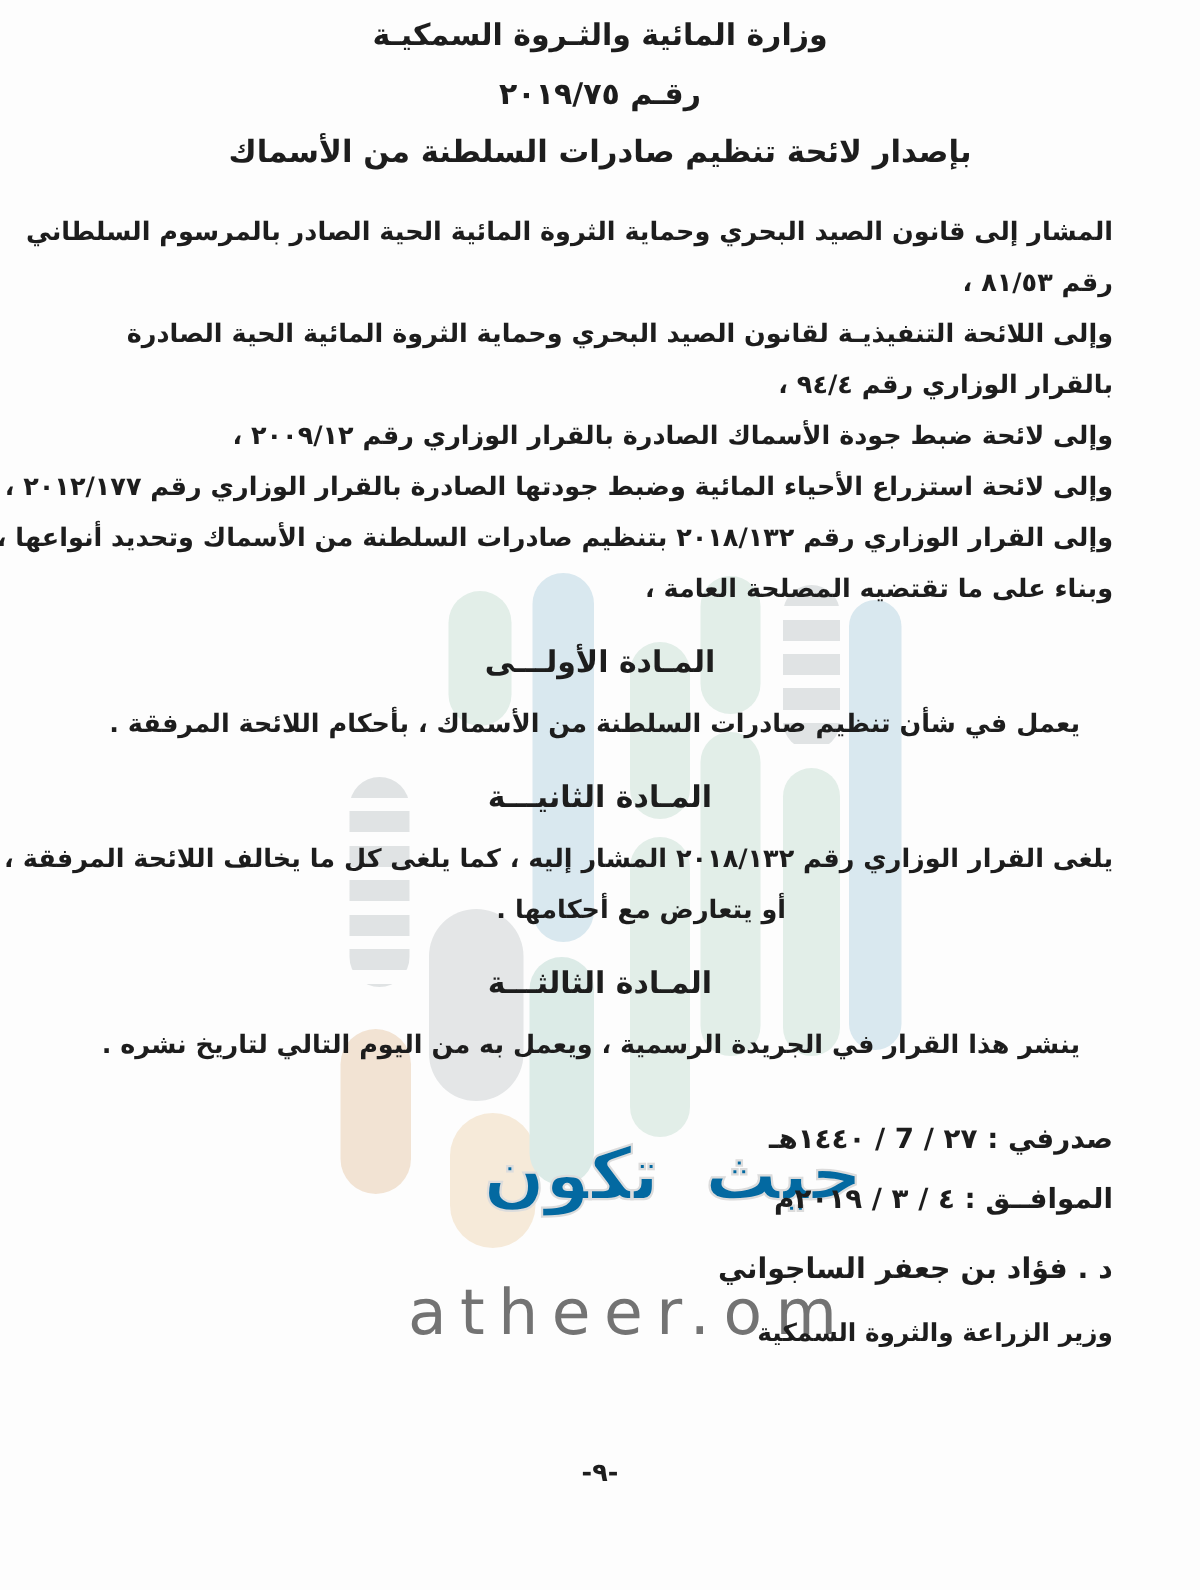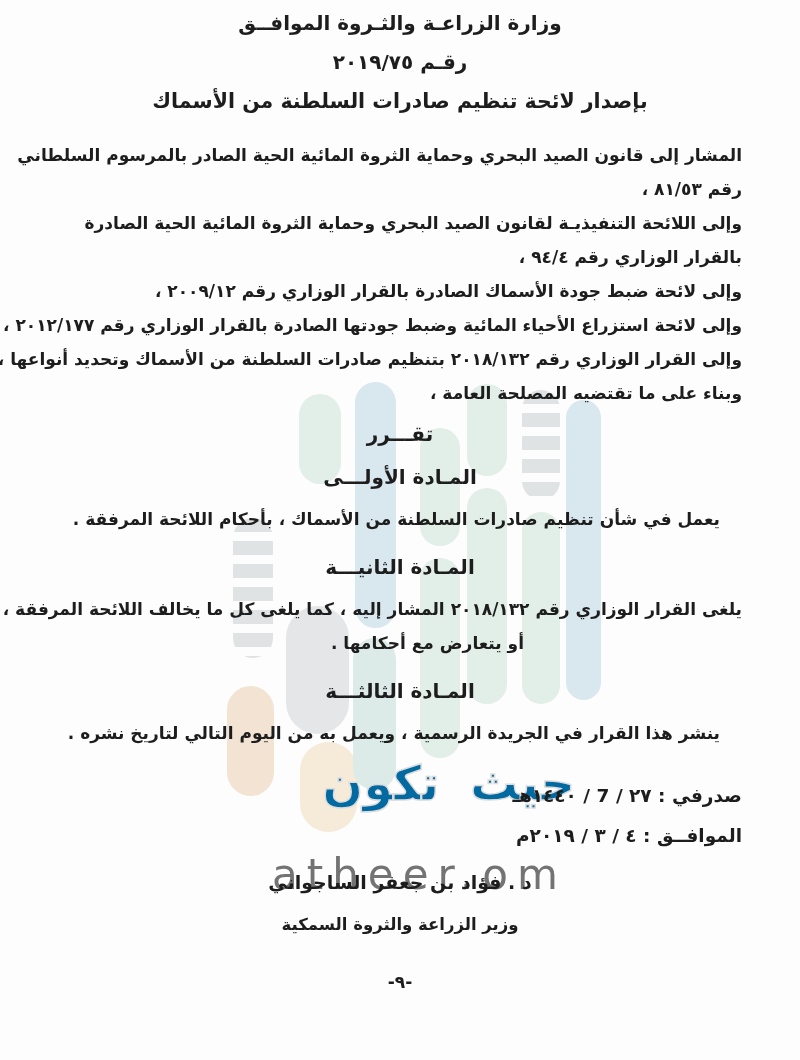--- a/index.html
+++ b/index.html
@@ -68,21 +68,21 @@
   }
   .decree-word { font-size: 20px; margin: 12px 0 0 0; }
   .article-heading { font-size: 20px; margin: 19px 0 0 0; }
   .article-body { margin-top: 13px; }
   .indent { text-indent: 22px; }
   .hang { margin-right: 218px; }
 
   .dates { margin-top: 26px; }
   .date-line { font-size: 18.5px; line-height: 40px; margin: 0; white-space: nowrap; }
 
-  .signature { margin-top: 12px; text-align: center; }
+  .signature { margin-top: 12px; text-align: right; }
   .sig-name  { font-size: 19px; line-height: 28px; margin: 0 0 17px 0; }
   .sig-title { font-size: 16.5px; line-height: 24px; margin: 0; }
 
   .page-number {
     position: absolute;
     left: 0; right: 0;
     top: 972px;
     text-align: center;
     font-size: 17px;
     z-index: 1;
@@ -107,36 +107,35 @@
     <div class="pill green" style="left:467px; top:488px; width:40px; height:216px;"></div>
     <div class="pill striped" style="left:522px; top:390px; width:38px; height:110px;"></div>
     <div class="pill green" style="left:522px; top:512px; width:38px; height:192px;"></div>
     <div class="pill blue" style="left:566px; top:400px; width:35px; height:300px;"></div>
     <div class="wm-tagline">حيث تكون</div>
     <div class="wm-site">atheer.om</div>
   </div>
 
   <div class="content">
 
-    <p class="hline center">وزارة الزراعـة والثـروة الموافــق</p>
+    <p class="hline center">وزارة المائية والثـروة السمكيـة</p>
     <p class="hline center">رقـم ٢٠١٩/٧٥</p>
     <p class="subject center">بإصدار لائحة تنظيم صادرات السلطنة من الأسماك</p>
 
     <div class="preamble">
       <p class="line">المشار إلى قانون الصيد البحري وحماية الثروة المائية الحية الصادر بالمرسوم السلطاني</p>
       <p class="line">رقم ٨١/٥٣ ،</p>
       <p class="line">وإلى اللائحة التنفيذيـة لقانون الصيد البحري وحماية الثروة المائية الحية الصادرة</p>
       <p class="line">بالقرار الوزاري رقم ٩٤/٤ ،</p>
       <p class="line">وإلى لائحة ضبط جودة الأسماك الصادرة بالقرار الوزاري رقم ٢٠٠٩/١٢ ،</p>
       <p class="line">وإلى لائحة استزراع الأحياء المائية وضبط جودتها الصادرة بالقرار الوزاري رقم ٢٠١٢/١٧٧ ،</p>
       <p class="line">وإلى القرار الوزاري رقم ٢٠١٨/١٣٢ بتنظيم صادرات السلطنة من الأسماك وتحديد أنواعها ،</p>
       <p class="line">وبناء على ما تقتضيه المصلحة العامة ،</p>
     </div>
 
-    <p class="decree-word center">تقـــرر</p>
 
     <p class="article-heading center">المـادة الأولـــى</p>
     <div class="article-body">
       <p class="line indent">يعمل في شأن تنظيم صادرات السلطنة من الأسماك ، بأحكام اللائحة المرفقة .</p>
     </div>
 
     <p class="article-heading center">المـادة الثانيـــة</p>
     <div class="article-body">
       <p class="line">يلغى القرار الوزاري رقم ٢٠١٨/١٣٢ المشار إليه ، كما يلغى كل ما يخالف اللائحة المرفقة ،</p>
       <p class="line hang">أو يتعارض مع أحكامها .</p>

